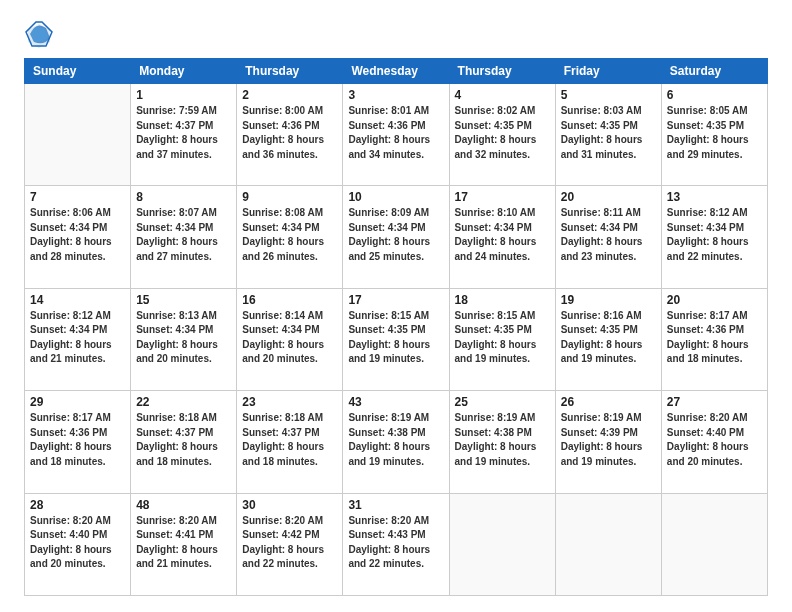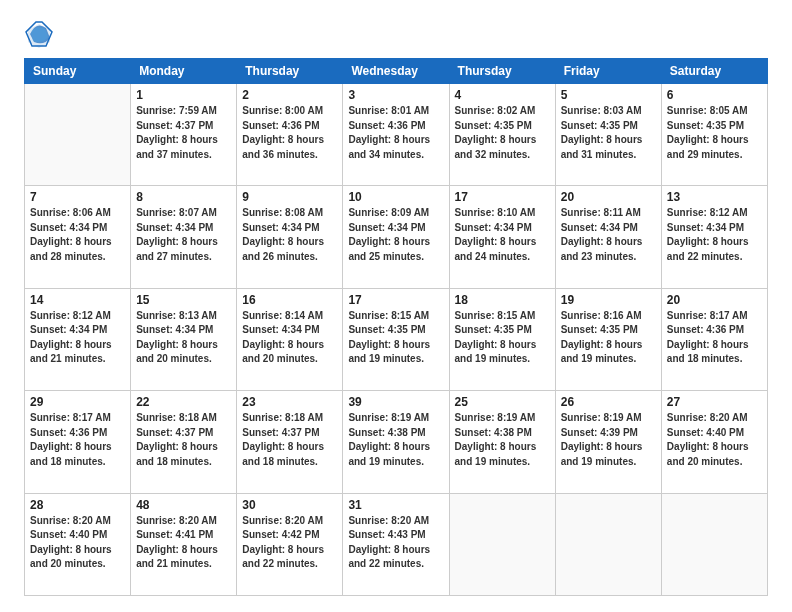--- a/index.html
+++ b/index.html
@@ -233,21 +233,21 @@
           </td>
           <td>
             <span class="day-num">22</span>
             <div class="day-info">Sunrise: 8:18 AM<br>Sunset: 4:37 PM<br>Daylight: 8 hours and 18 minutes.</div>
           </td>
           <td>
             <span class="day-num">23</span>
             <div class="day-info">Sunrise: 8:18 AM<br>Sunset: 4:37 PM<br>Daylight: 8 hours and 18 minutes.</div>
           </td>
           <td>
-            <span class="day-num">39</span>
+            <span class="day-num">43</span>
             <div class="day-info">Sunrise: 8:19 AM<br>Sunset: 4:38 PM<br>Daylight: 8 hours and 19 minutes.</div>
           </td>
           <td>
             <span class="day-num">25</span>
             <div class="day-info">Sunrise: 8:19 AM<br>Sunset: 4:38 PM<br>Daylight: 8 hours and 19 minutes.</div>
           </td>
           <td>
             <span class="day-num">26</span>
             <div class="day-info">Sunrise: 8:19 AM<br>Sunset: 4:39 PM<br>Daylight: 8 hours and 19 minutes.</div>
           </td>

